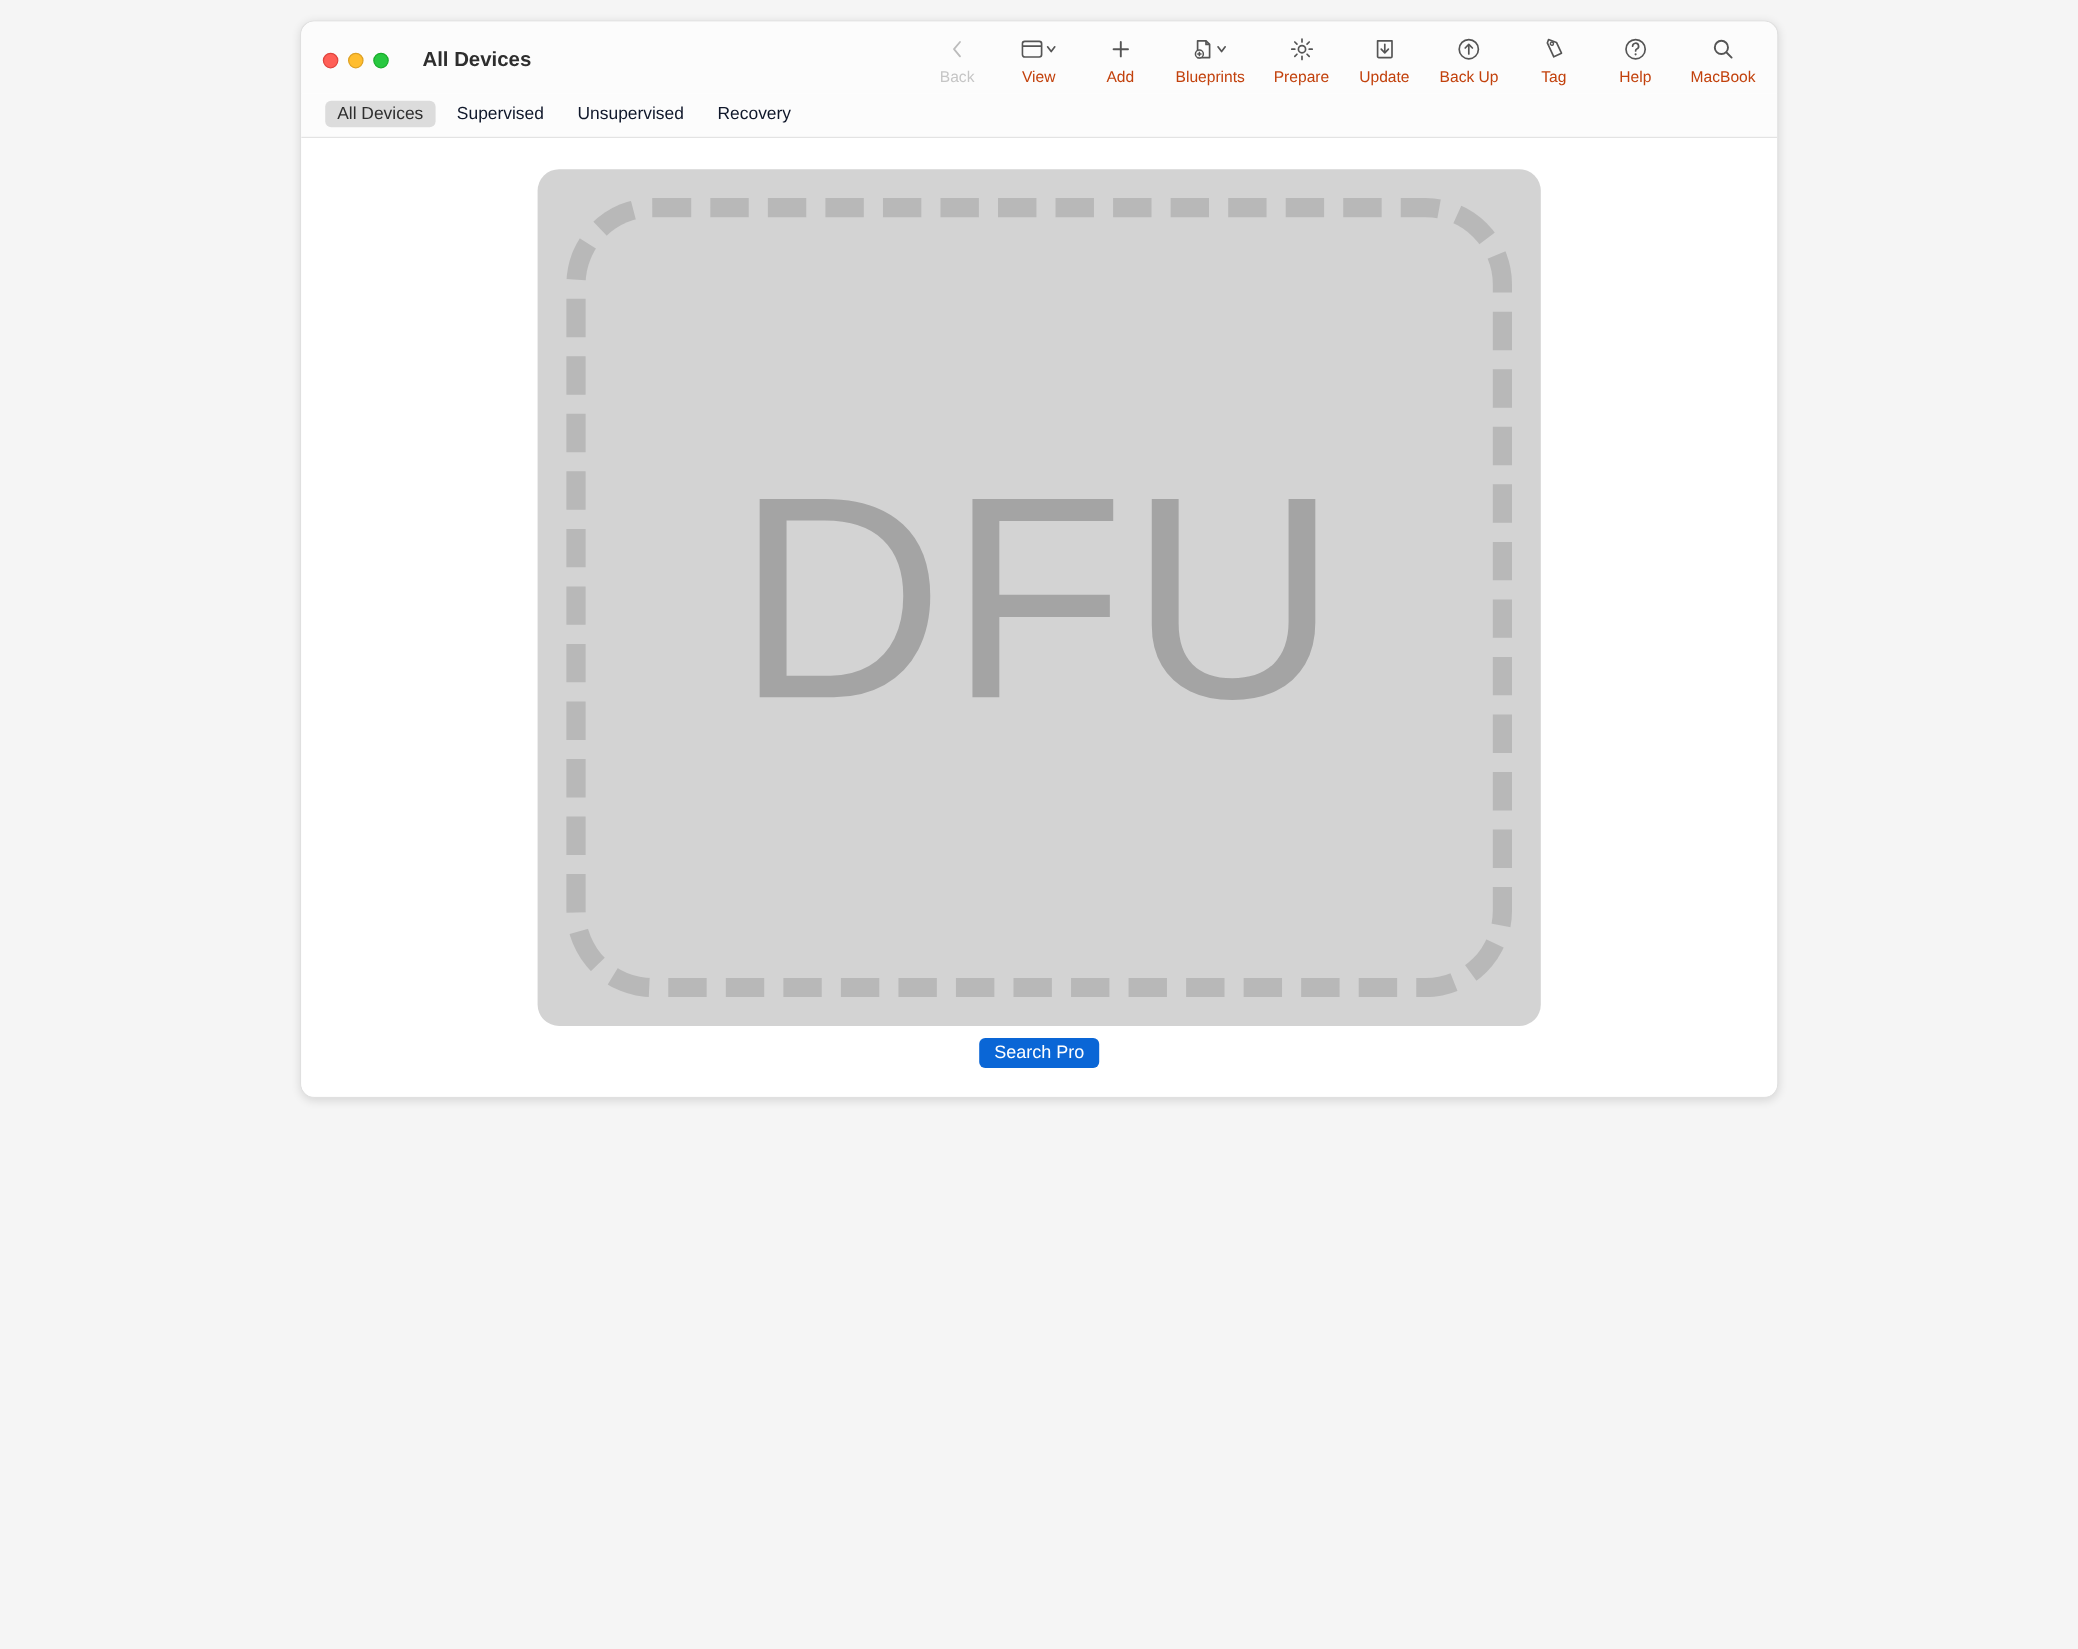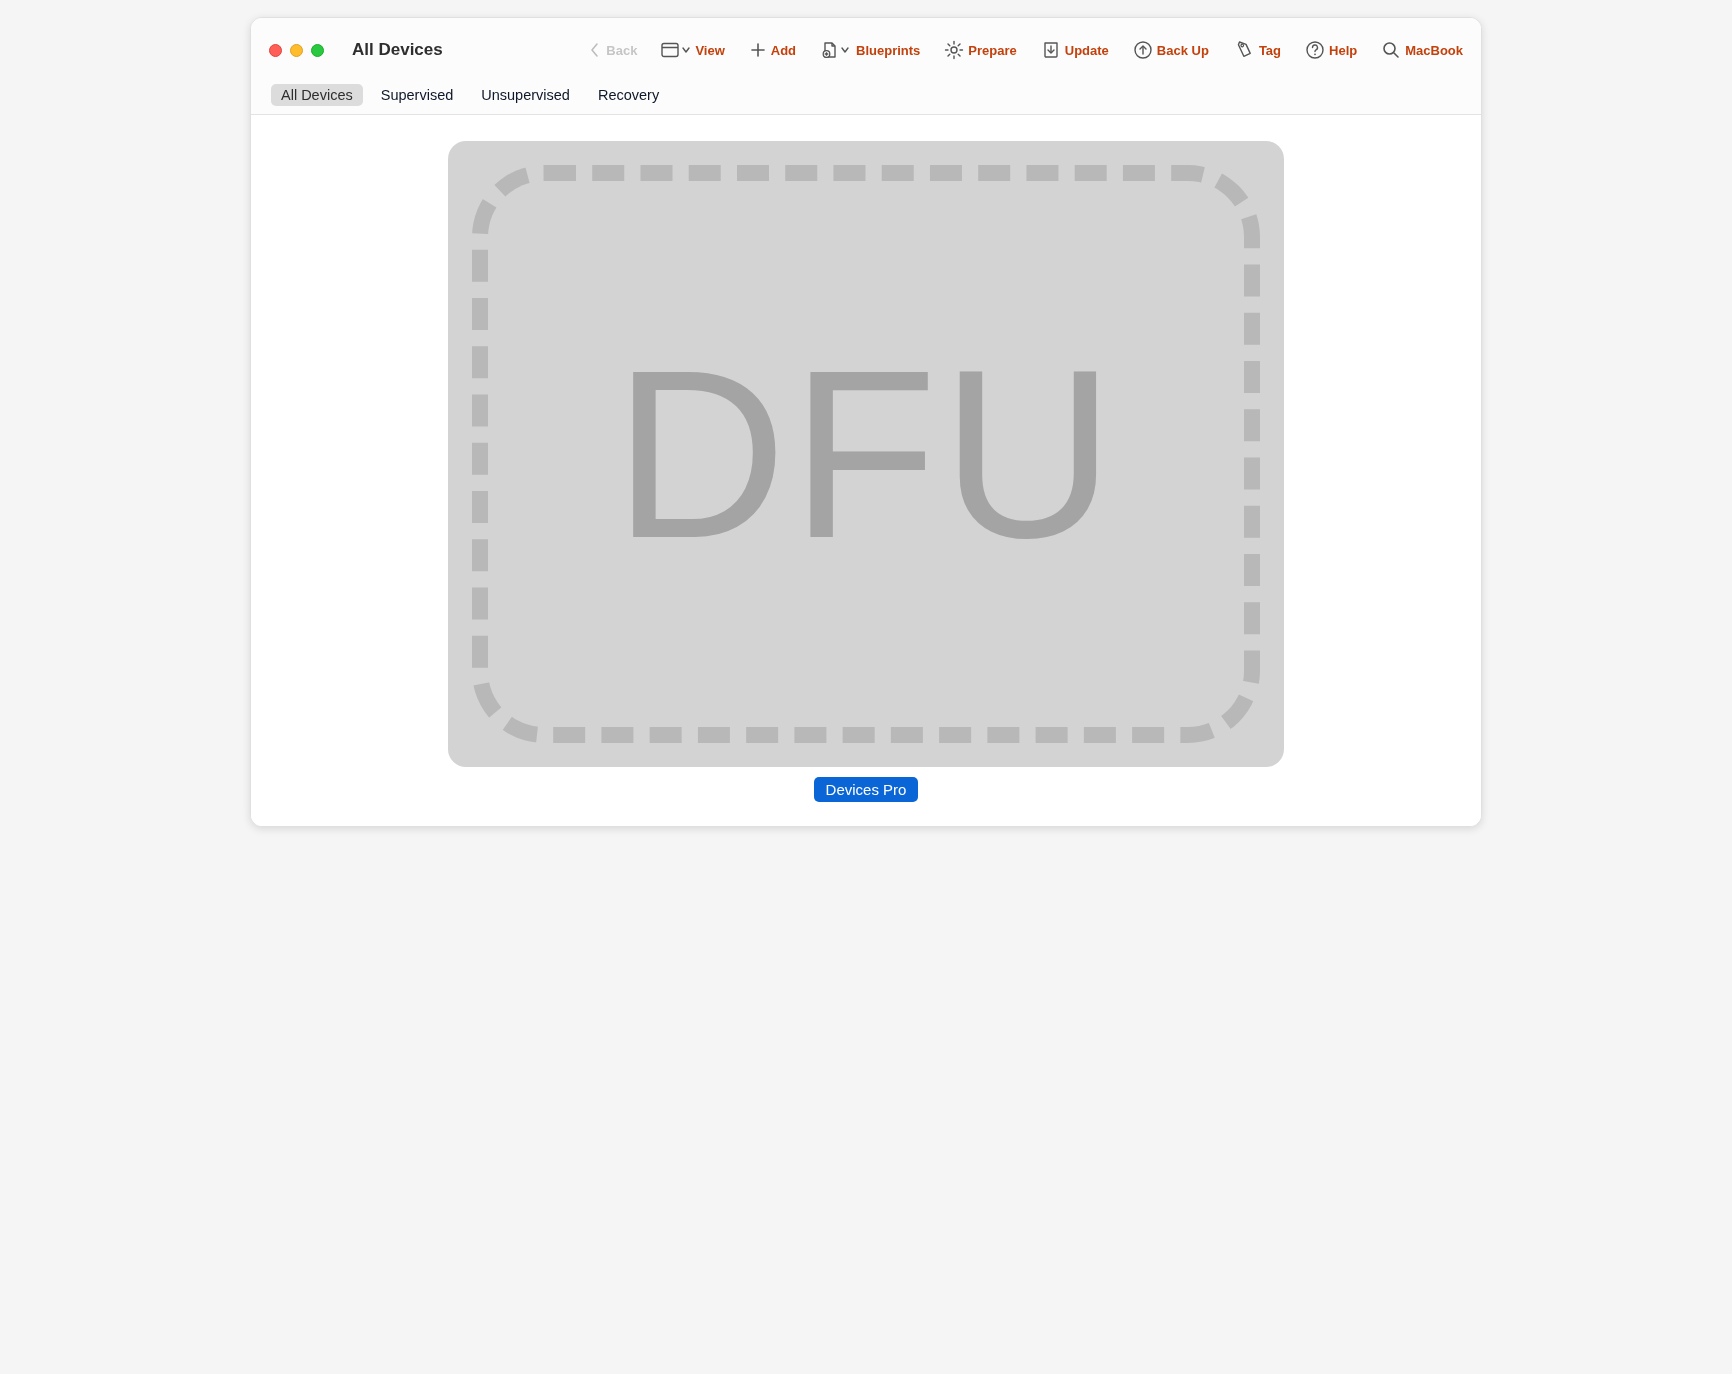--- a/index.html
+++ b/index.html
@@ -63,26 +63,25 @@
     }
 
     .toolbar-items {
       display: flex;
       gap: 24px;
       align-items: flex-start;
     }
 
     .toolbar-item {
       display: flex;
-      flex-direction: row;
+      flex-direction: column;
       align-items: center;
       gap: 4px;
       min-width: 44px;
       cursor: pointer;
-      font-weight: bold;
     }
 
     .toolbar-item.disabled { opacity: 0.55; cursor: default; }
 
     .toolbar-icon {
       height: 22px;
       display: flex;
       align-items: center;
       justify-content: center;
       color: #555;
@@ -129,21 +128,21 @@
     .device-wrap {
       display: flex;
       flex-direction: column;
       align-items: center;
       gap: 10px;
       padding-left: 0;
     }
 
     .device-card {
       width: 836px;
-      height: 626px;
+      height: 714px;
       background: #d3d3d3;
       border-radius: 18px;
       position: relative;
       display: flex;
       align-items: center;
       justify-content: center;
     }
 
     .dfu-outline {
       position: absolute;
@@ -313,17 +312,17 @@
     <div class="scope-item">Unsupervised</div>
     <div class="scope-item">Recovery</div>
   </div>
 
   <div class="content">
     <div class="device-wrap">
       <div class="device-card">
         <div class="dfu-outline"></div>
         <div class="dfu-text">DFU</div>
       </div>
-      <div class="device-label">Devices Pro</div>
+      <div class="device-label">Search Pro</div>
     </div>
   </div>
 
 </div>
 
 </body></html>

